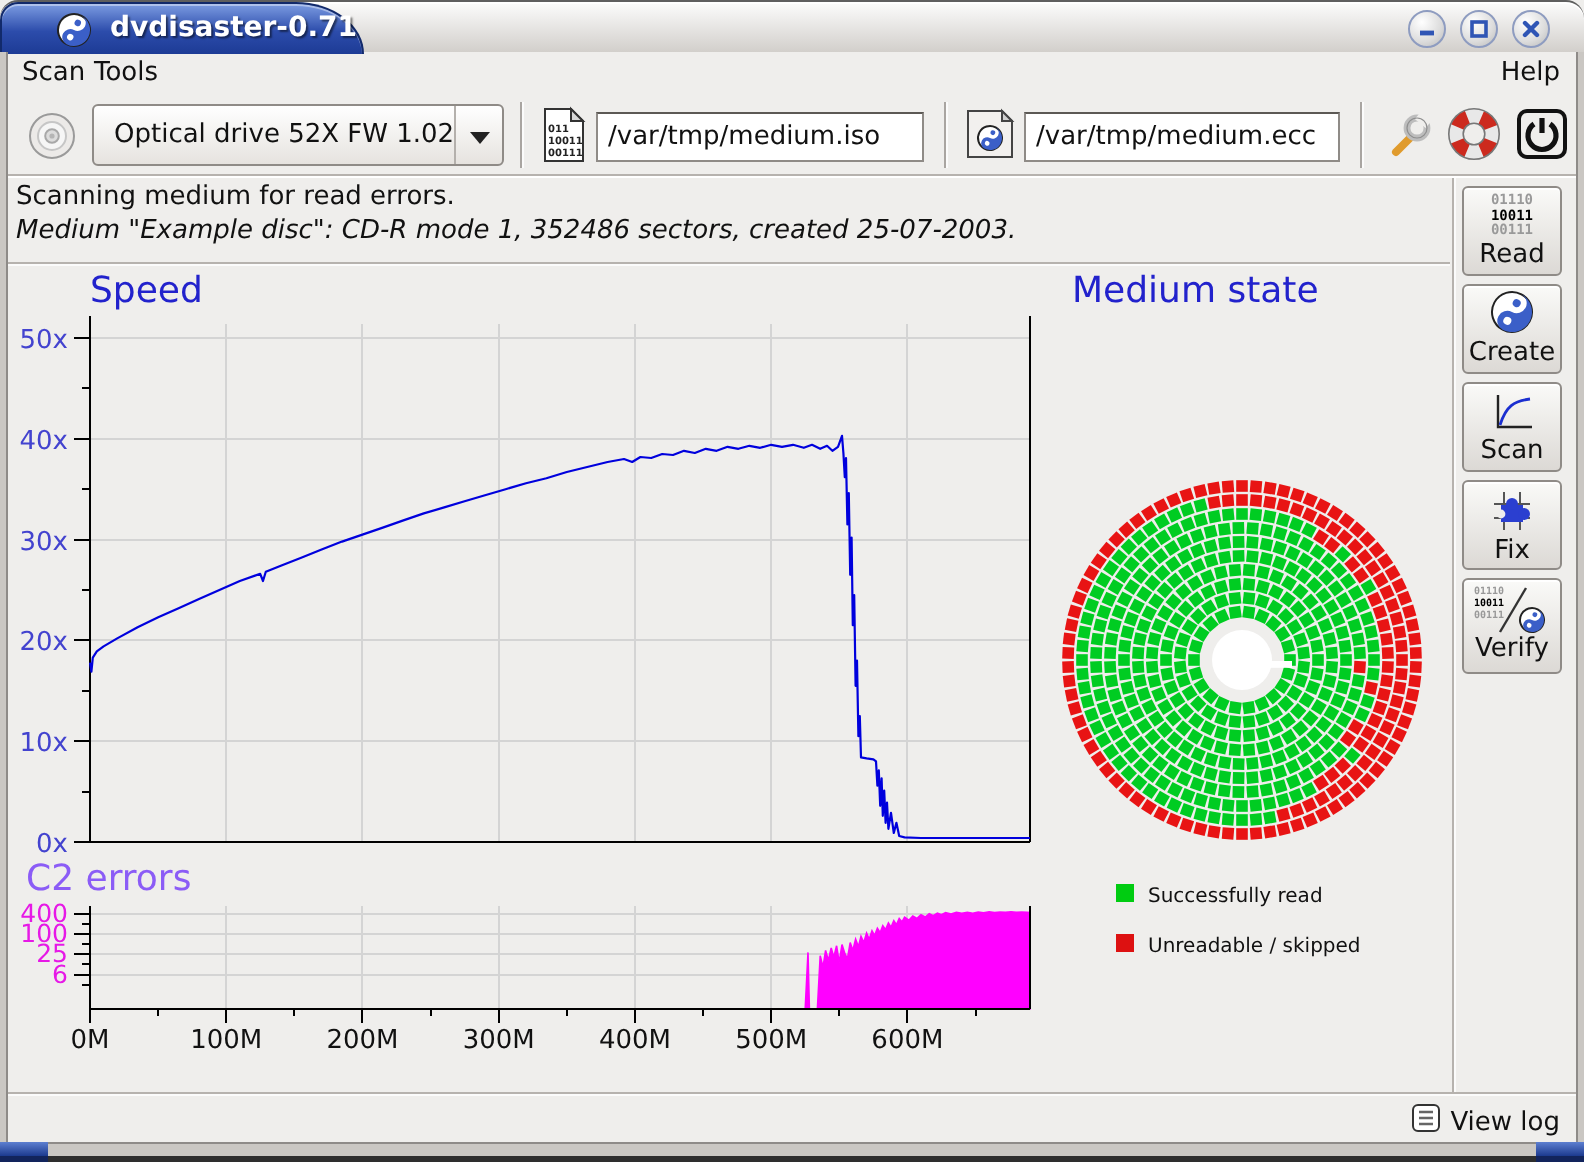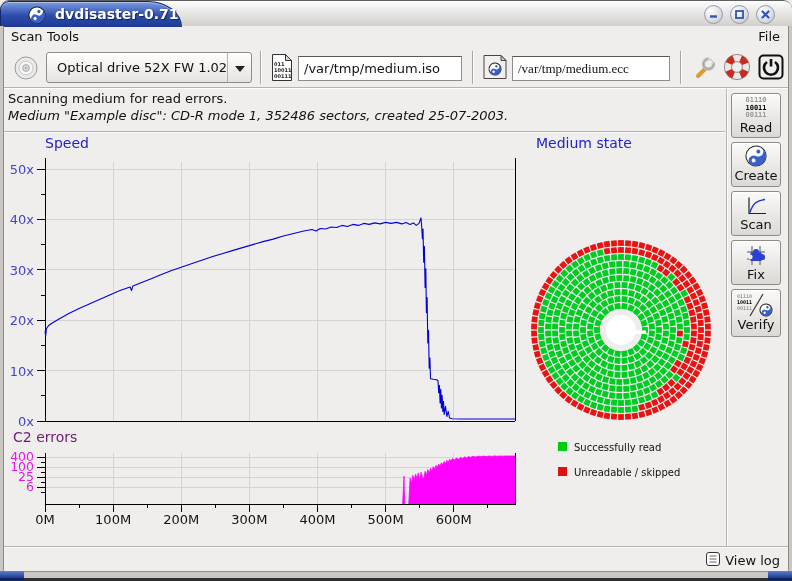--- a/index.html
+++ b/index.html
@@ -27,24 +27,24 @@
   .combo-label{position:absolute;left:10px;top:7px;color:#111;white-space:nowrap;}
   .combo-arrow-box{position:absolute;right:0;top:0;width:24px;height:29px;border-left:1px solid #b4b0ac;}
   .combo-arrow{position:absolute;left:7px;top:13px;width:0;height:0;border-left:5px solid transparent;border-right:5px solid transparent;border-top:6px solid #222;}
   .entry{position:absolute;top:9px;height:25px;border:1px solid #8f8b87;border-top-color:#5c5955;background:#fff;font-family:"DejaVu Sans","Liberation Sans",sans-serif;font-size:13px;color:#111;padding:0 5px;}
   .tool-icon{position:absolute;top:6px;}
   
   .status-line1{position:absolute;left:8px;top:91px;font-size:13px;color:#111;}
   .status-line2{position:absolute;left:8px;top:108px;font-size:13px;font-style:italic;color:#111;}
   .groove-h{position:absolute;height:2px;border-top:1px solid #b6b2ae;border-bottom:1px solid #fbfbfb;}
   .groove-v{position:absolute;width:2px;border-left:1px solid #b6b2ae;border-right:1px solid #fbfbfb;}
-  .chart-title{position:absolute;font-size:14px;}
+  .chart-title{position:absolute;font-size:18px;}
   .speed-title{left:45px;top:135px;color:#2222cc;}
   .medium-title{left:536px;top:135px;color:#2222cc;}
-  .c2-title{left:13px;top:429px;color:#701a75;text-align:right;}
+  .c2-title{left:13px;top:429px;color:#8b5cf6;text-align:right;}
   .legend-item{position:absolute;left:558px;font-size:10px;color:#111;}
   .legend-sq{display:inline-block;width:9px;height:9px;margin-right:7px;}
   .footer-status{position:absolute;left:8px;top:530px;font-size:13px;color:#111;}
   .viewlog-bar{position:absolute;left:4px;top:548px;width:784px;height:23px;}
   .viewlog{position:absolute;right:8px;top:3px;font-size:13px;color:#111;}
   .viewlog svg{vertical-align:-3px;margin-right:3px;}
   
   .side-btn{position:absolute;left:731px;width:50px;background:linear-gradient(#fafaf8,#dcd9d5);border:1px solid #8f8b87;border-radius:3px;box-shadow:inset 0 1px 0 #fff;text-align:center;font-size:13px;color:#111;}
   .side-btn .lbl{display:block;}
   .bin-lines{font-family:"DejaVu Sans Mono","Liberation Mono",monospace;font-weight:bold;font-size:7px;line-height:7.5px;letter-spacing:0;}
@@ -84,21 +84,21 @@
     <div class="win-btn" style="left:756px">
       <svg width="13" height="13">
           <path d="M3.5,3.5 L9.5,9.5 M9.5,3.5 L3.5,9.5" stroke="#2f55b5" stroke-width="2.2" stroke-linecap="round"></path>
         </svg>
     </div>
   </div>
 
   <div class="menubar">
     <span class="menu-item" style="left:7px">Scan</span>
     <span class="menu-item" style="left:43px">Tools</span>
-    <span class="menu-item" style="right:8px;left:auto">File</span>
+    <span class="menu-item" style="right:8px;left:auto">Help</span>
   </div>
 
   <div class="toolbar">
     <svg class="tool-icon" style="left:8px;top:7px" width="28" height="28">
       <circle cx="14" cy="14" r="11" fill="#eceae8" stroke="#9a9a9a"></circle>
       <circle cx="14" cy="14" r="7" fill="#f6f6f6" stroke="#c6c6c6"></circle>
       <circle cx="14" cy="14" r="3.4" fill="#dcdcdc" stroke="#a8a8a8"></circle>
       <circle cx="14" cy="14" r="1.3" fill="#b5b5b5"></circle>
     </svg>
     <div class="combo">
@@ -122,21 +122,21 @@
       <path d="M19,1.5 l5,5 h-5 z" fill="#cfcfcf" stroke="#444"></path>
       <g class="yy-mini" transform="translate(13,15)">
           <g transform="rotate(28)">
             <circle cx="0" cy="0" r="6" fill="#fff" stroke="#222" stroke-width="1"></circle>
             <path d="M0,-6 A6,6 0 0 1 0,6 A3,3 0 0 1 0,0 A3,3 0 0 0 0,-6 Z" fill="#3b5fc8"></path>
             <circle cx="0" cy="-3" r="1.2000000000000002" fill="#3b5fc8"></circle>
             <circle cx="0" cy="3" r="1.2000000000000002" fill="#fff"></circle>
           </g>
         </g>
     </svg>
-    <input class="entry" style="left: 508px; width: 158px; font-family: Liberation Serif, serif;" value="/var/tmp/medium.ecc">
+    <input class="entry" style="left: 508px; width: 158px;" value="/var/tmp/medium.ecc">
     <div class="tool-sep" style="left:676px"></div>
     <svg class="tool-icon" style="left:686px;top:6px" width="28" height="28">
       <line x1="8" y1="23" x2="15" y2="16" stroke="#e09b2d" stroke-width="4" stroke-linecap="round"></line>
       <circle cx="18.5" cy="11" r="5" fill="none" stroke="#bdbdbd" stroke-width="3.4"></circle>
       <rect x="18.5" y="3.5" width="7" height="6" fill="#efeeec" transform="rotate(40 22 6.5)"></rect>
       <circle cx="18.5" cy="11" r="5" fill="none" stroke="#8f8f8f" stroke-width="0.6"></circle>
     </svg>
     <svg class="tool-icon" style="left:719px;top:6px" width="28" height="28">
       <circle cx="14" cy="14" r="9" fill="none" stroke="#e8e8e8" stroke-width="7"></circle>
       <circle cx="14" cy="14" r="9" fill="none" stroke="#cc2a1e" stroke-width="7" stroke-dasharray="7.07 7.07" transform="rotate(22 14 14)"></circle>

